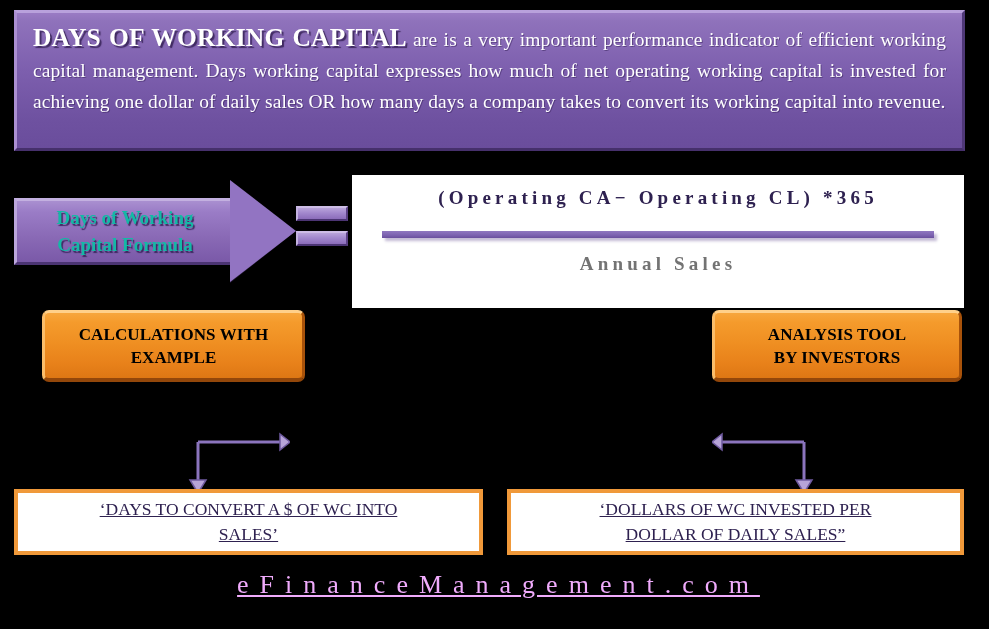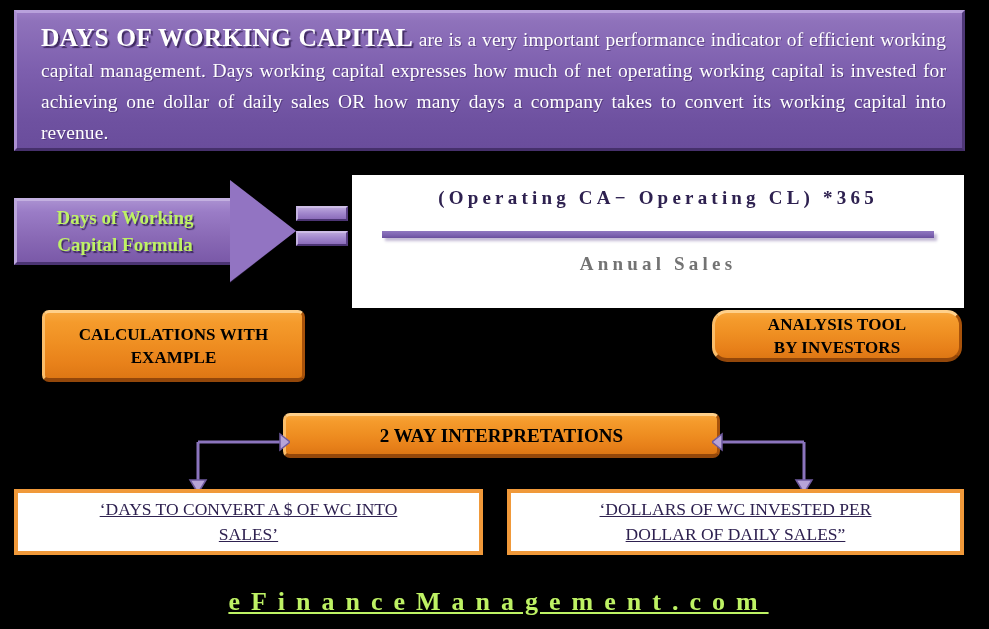--- a/index.html
+++ b/index.html
@@ -27,21 +27,21 @@
     left: 14px;
     top: 10px;
     width: 951px;
     height: 141px;
     box-sizing: border-box;
     background: linear-gradient(180deg, #9a7bc4 0%, #8f72bb 6%, #7d5fae 42%, #6e51a0 80%, #6a4d9c 100%);
     border-top: 3px solid #b9a1dc;
     border-left: 3px solid #ab8fd2;
     border-right: 3px solid #4f3878;
     border-bottom: 3px solid #46306c;
-    padding: 9px 16px 6px 24px;
+    padding: 9px 16px 6px 16px;
   }
   .header-text {
     margin: 0;
     color: #ffffff;
     font-size: 19.5px;
     line-height: 31px;
     text-align: justify;
     text-justify: inter-word;
     letter-spacing: 0.1px;
   }
@@ -93,21 +93,21 @@
     height: 0;
     border-bottom: 52px solid transparent;
     border-left: 66px solid rgba(70,48,108,0.45);
   }
   .arrow-label {
     position: absolute;
     left: 6px;
     top: 24px;
     width: 210px;
     text-align: center;
-    color: #bef264;
+    color: #14b8a6;
     font-size: 19px;
     font-weight: bold;
     line-height: 27px;
     text-shadow: 1.5px 1.5px 1px rgba(45,26,78,0.8);
   }
 
   
   .equals {
     position: absolute;
     left: 296px;
@@ -189,21 +189,21 @@
   }
   .obox-label {
     color: #000000;
     font-size: 17px;
     font-weight: bold;
     line-height: 23px;
     letter-spacing: 0.1px;
   }
   .obox-calc   { left: 14px;  top: 310px; width: 263px; height: 72px; margin-left: 28px; }
   .obox-why    { left: 364px; top: 310px; width: 287px; height: 72px; }
-  .obox-tool   { left: 712px; top: 310px; width: 250px; height: 52px; border-radius: 15px; }
+  .obox-tool   { left: 712px; top: 310px; width: 250px; height: 72px; }
   .obox-twoway { left: 283px; top: 413px; width: 437px; height: 45px; }
   .obox-twoway .obox-label { font-size: 19px; }
 
   
   .connector { position: absolute; }
   .conn-left  { left: 188px; top: 430px; width: 102px; height: 65px; }
   .conn-right { left: 712px; top: 430px; width: 102px; height: 65px; }
 
   
   .wbox {
@@ -229,27 +229,26 @@
   
   .brand {
     position: absolute;
     left: 0;
     top: 570px;
     width: 989px;
     text-align: center;
   }
   .brand-text {
     display: inline-block;
-    color: #bef264;
+    color: #f0abfc;
     font-size: 26px;
-    font-weight: bold;
+    font-weight: normal;
     letter-spacing: 11px;
     text-decoration: underline;
     padding-left: 8px;
-    margin-top: 17px;
   }
 </style>
 </head>
 <body>
 
 <div class="stage">
 
   <div class="header-panel">
     <p class="header-text">
       <span class="lead">DAYS OF WORKING CAPITAL</span><span class="body-run"> are is a very important performance indicator of efficient working capital management. Days working capital expresses how much of net operating working capital is invested for achieving one dollar of daily sales OR how many days a company takes to convert its working capital into revenue.</span>
@@ -285,23 +284,20 @@
   </div>
 
 
   <div class="obox obox-tool">
     <div class="obox-label">
       <div>ANALYSIS TOOL</div>
       <div>BY INVESTORS</div>
     </div>
   </div>
 
-  <div class="obox obox-twoway">
-    <div class="obox-label">2 WAY INTERPRETATIONS</div>
-  </div>
 
   <svg class="connector conn-left" viewBox="0 0 102 65">
     <path d="M 10 12 L 92 12" stroke="#8b74bd" stroke-width="3" fill="none"></path>
     <path d="M 10 12 L 10 50" stroke="#8b74bd" stroke-width="3" fill="none"></path>
     <polygon points="92,4 102,12 92,20" fill="#b7a4d8" stroke="#6f5aa0" stroke-width="1.5"></polygon>
     <polygon points="2,50 18,50 10,63" fill="#b7a4d8" stroke="#6f5aa0" stroke-width="1.5"></polygon>
   </svg>
 
   <svg class="connector conn-right" viewBox="0 0 102 65">
     <path d="M 10 12 L 92 12" stroke="#8b74bd" stroke-width="3" fill="none"></path>

